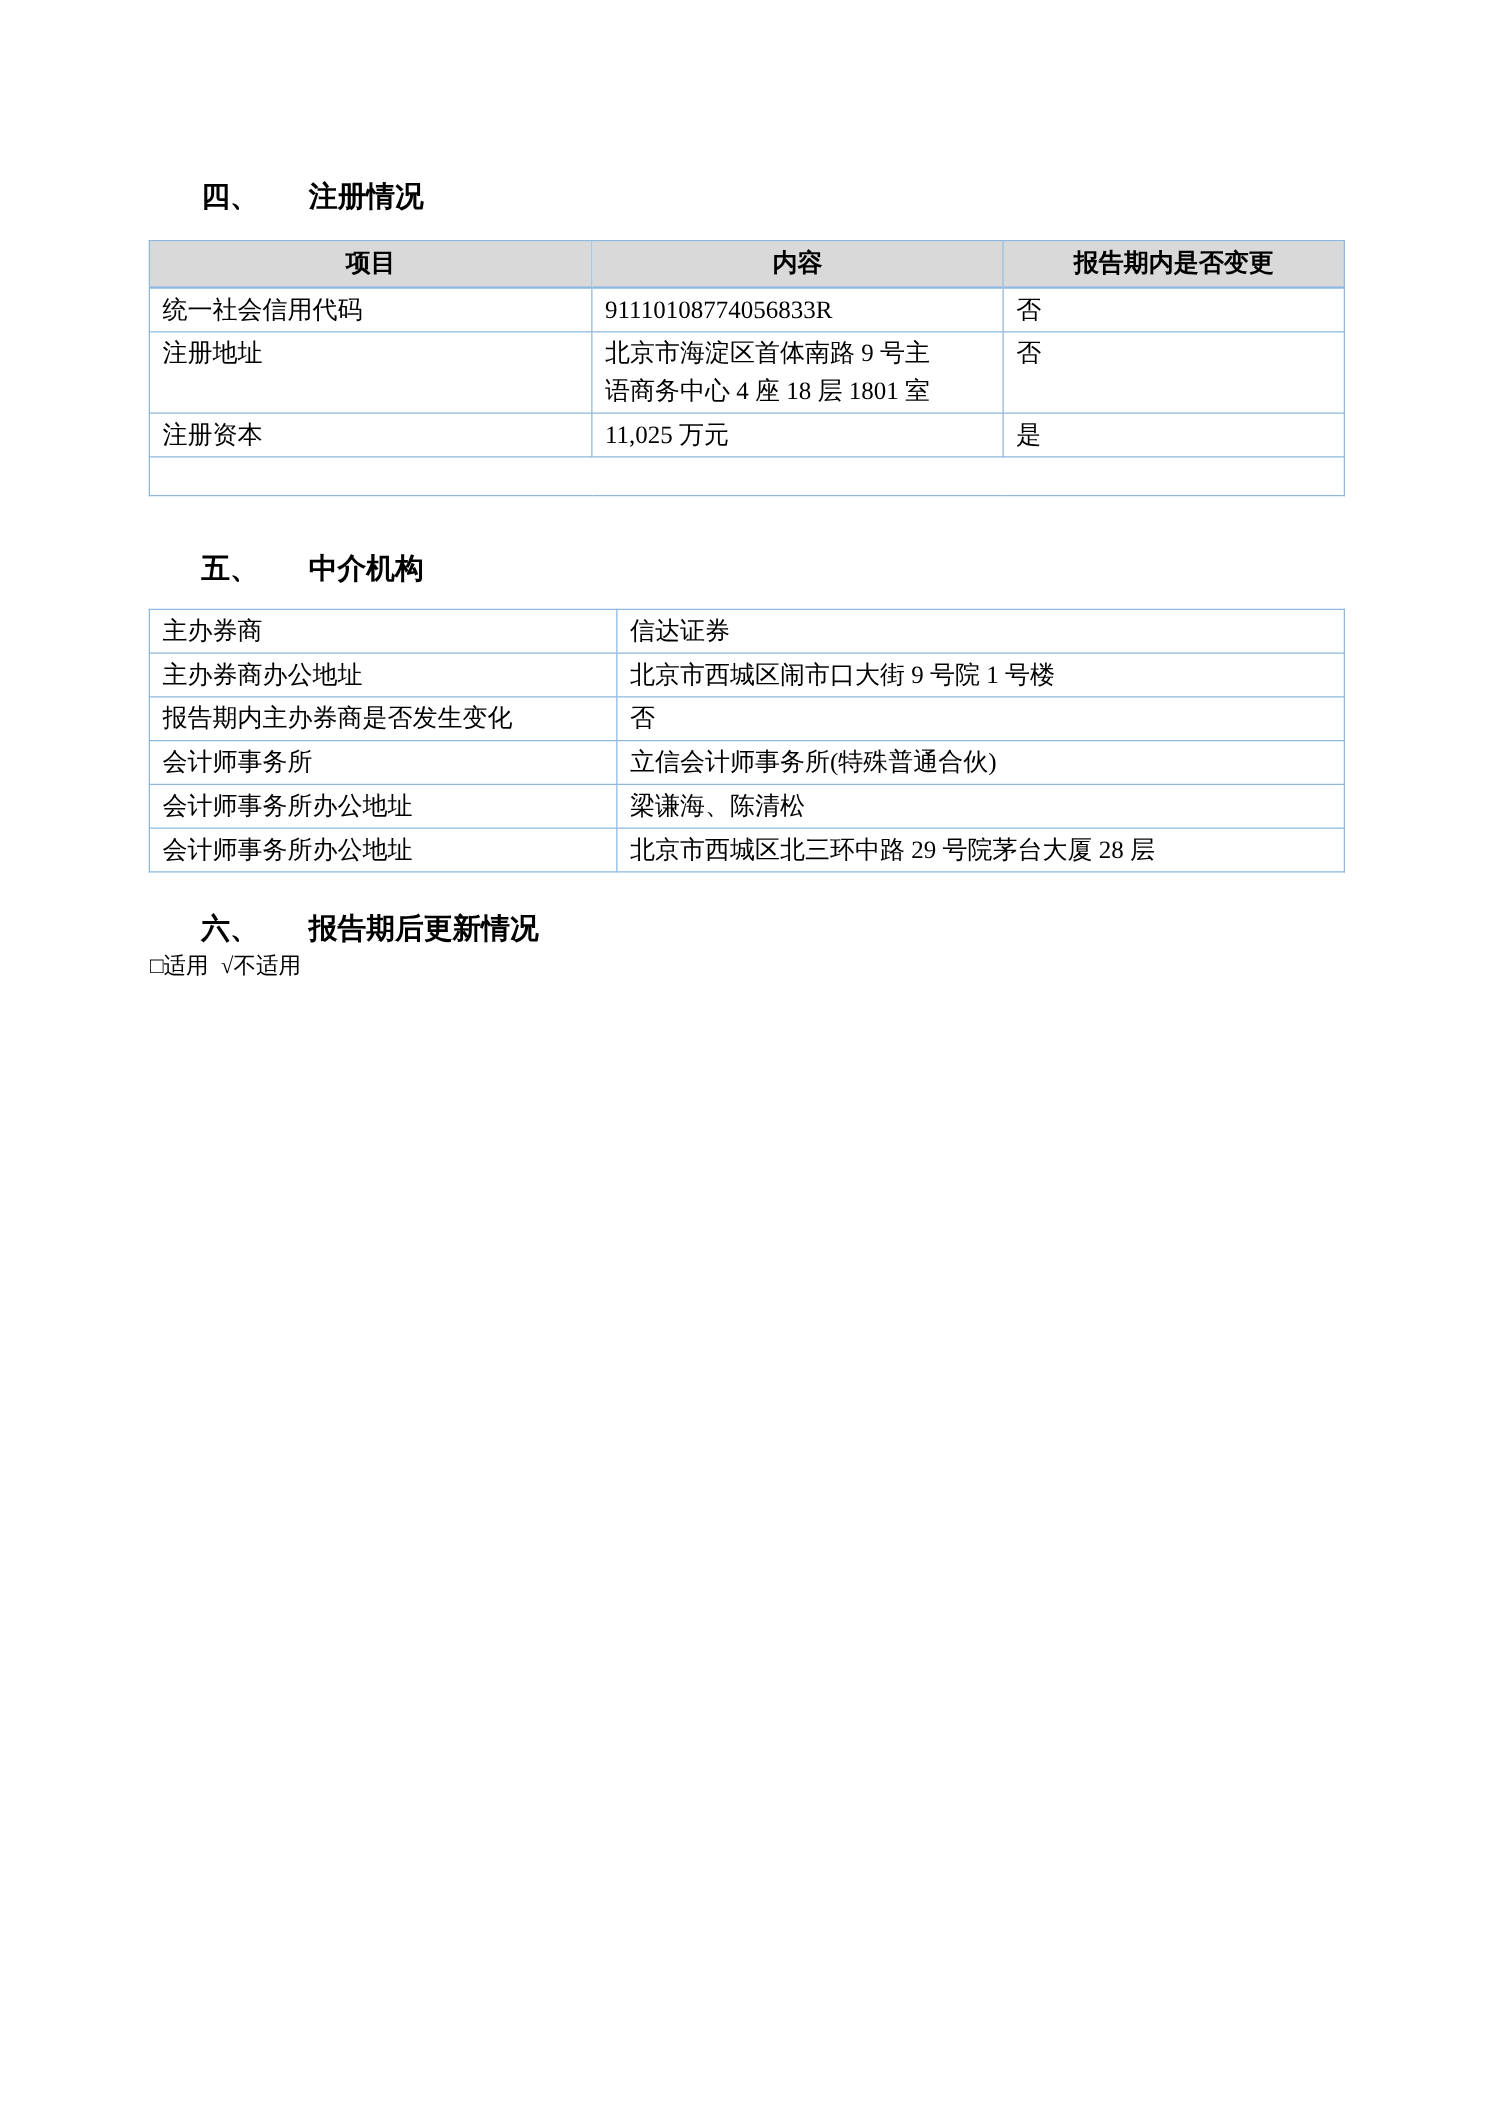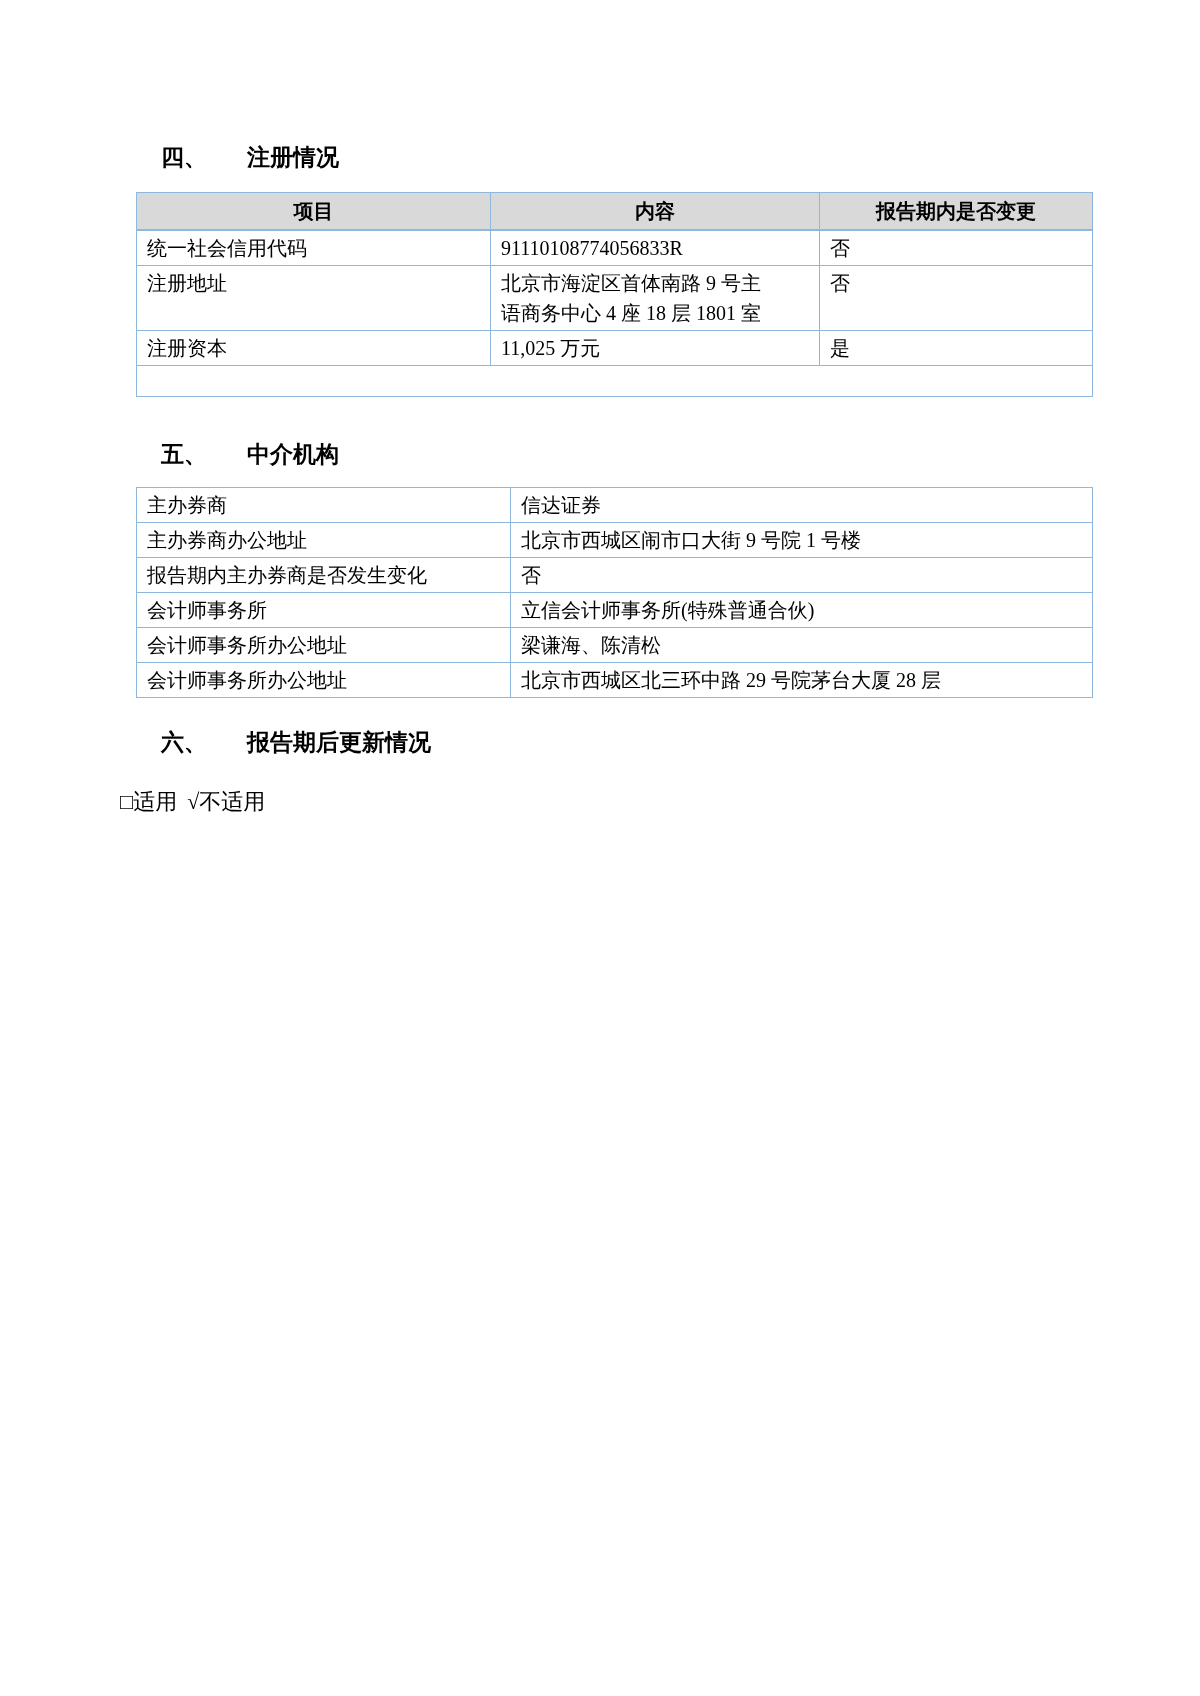--- a/index.html
+++ b/index.html
@@ -24,21 +24,21 @@
     line-height: 28px;
     white-space: nowrap;
     margin-left: 39px;
   }
   .heading .num {
     display: inline-block;
     min-width: 86px;
   }
   table.doc-table {
     position: absolute;
-    left: 136px;
+    left: 119px;
     border-collapse: collapse;
     table-layout: fixed;
     width: 956px;
   }
   table.doc-table td, table.doc-table th {
     border: 1.5px solid #8FB8DF;
     font-size: 20px;
     line-height: 30px;
     padding: 2px 10px;
     vertical-align: top;
@@ -59,22 +59,22 @@
   .row-addr td { height: 58px; }
   .row-empty td { height: 26px; }
   .t2-row td { height: 28px; }
   .addr-wrap {
     display: inline-block;
     max-width: 274px;
   }
   .applicability {
     position: absolute;
     left: 120px;
-    top: 788px;
-    font-size: 22px;
+    top: 758px;
+    font-size: 18px;
     line-height: 28px;
   }
   .applicability .opt1 { margin-right: 10px; }
 </style>
 </head>
 <body>
 
 <div class="page">
 
   <div class="heading" style="top:144px;">

